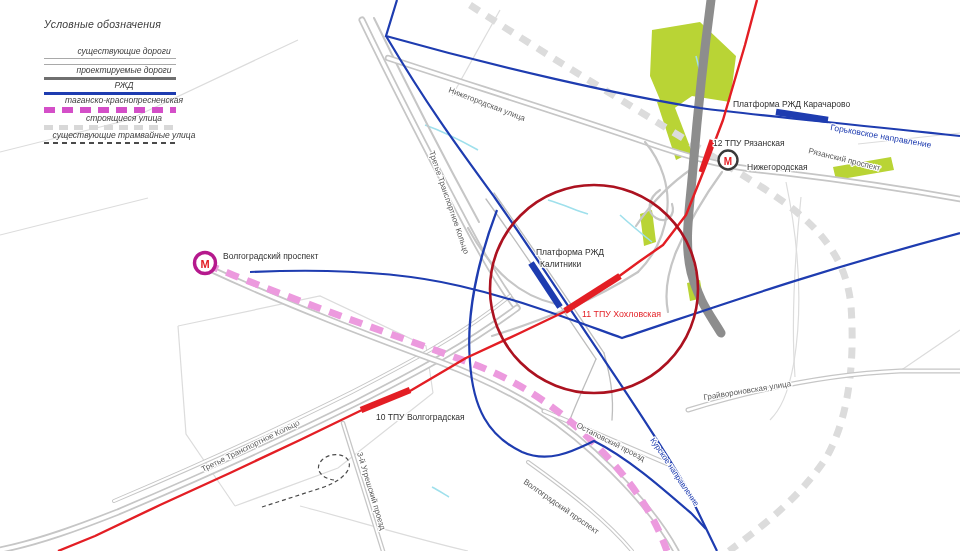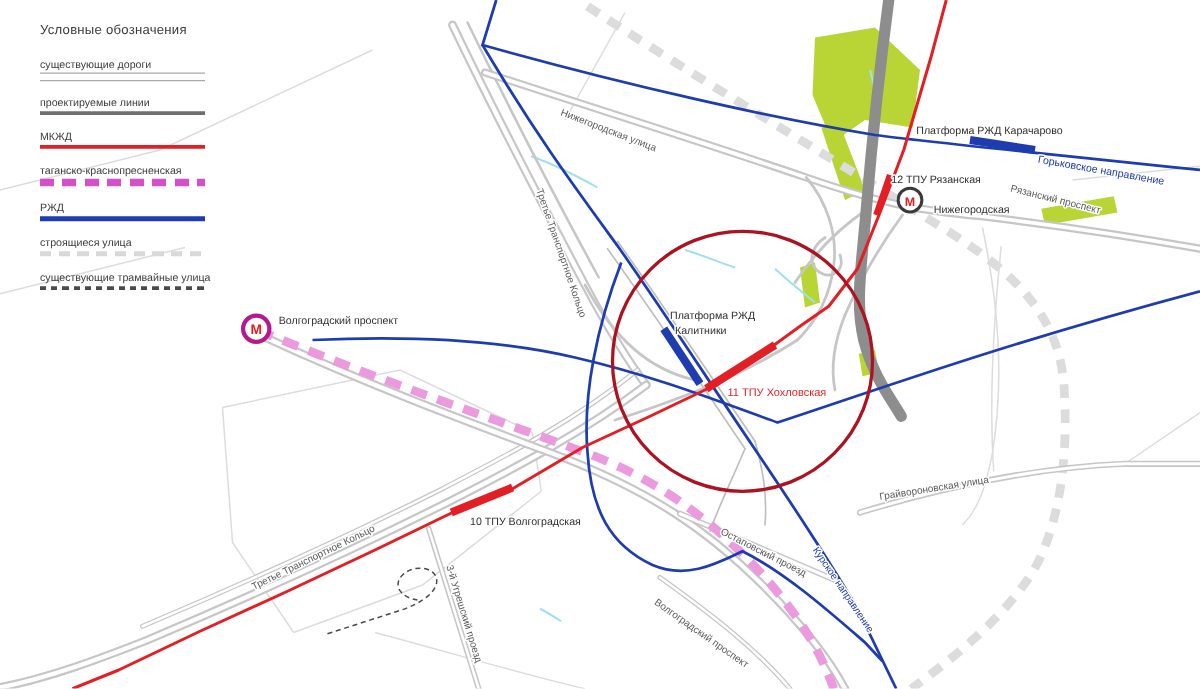--- a/index.html
+++ b/index.html
@@ -1,22 +1,22 @@
 <!DOCTYPE html>
 <html><head>
 <meta charset="utf-8">
 <style>
   html,body{margin:0;padding:0;background:#fff;}
   #stage{position:relative;width:960px;height:551px;overflow:hidden;background:#fff;
          font-family:"Liberation Sans", sans-serif;}
   #map{position:absolute;left:0;top:0;}
   
-  .legend{position:absolute;left:32px;top:18px;width:160px;z-index:5;}
+  .legend{position:absolute;left:44px;top:18px;width:160px;z-index:5;font-style:italic;}
   .legend-title{font-size:10.5px;color:#3c3c3c;margin-bottom:16px;letter-spacing:.2px;}
-  .lg-item{margin-bottom:12px;}
+  .lg-item{margin-bottom:0;text-align:center;}
   .lg-label{font-size:8.5px;color:#3c3c3c;margin-bottom:2px;white-space:nowrap;}
   .lg-line{width:132px;}
   .lg-existing{height:5px;border-top:1.6px solid #a9a9a9;border-bottom:1.6px solid #a9a9a9;}
   .lg-projected{height:3.2px;background:#6f6f6f;}
   .lg-mkzhd{height:3.2px;background:#e31e24;}
   .lg-rzhd{height:3.2px;background:#1e3cb0;}
   .lg-tagansko{height:6px;background:repeating-linear-gradient(90deg,#d44fc8 0 11px,transparent 11px 18px);}
   .lg-constr{height:4.5px;background:repeating-linear-gradient(90deg,#d8d8d8 0 9px,transparent 9px 15px);}
   .lg-tram{height:2.6px;background:repeating-linear-gradient(90deg,#4a4a4a 0 5px,transparent 5px 9px);}
   
@@ -170,36 +170,32 @@
   </svg>
 
   <div class="legend">
     <div class="legend-title">Условные обозначения</div>
 
     <div class="lg-item">
       <div class="lg-label">существующие дороги</div>
       <div class="lg-line lg-existing"></div>
     </div>
     <div class="lg-item">
-      <div class="lg-label">проектируемые линии</div>
+      <div class="lg-label">проектируемые дороги</div>
       <div class="lg-line lg-projected"></div>
     </div>
     <div class="lg-item">
-      <div class="lg-label">МКЖД</div>
-      <div class="lg-line lg-mkzhd"></div>
+      <div class="lg-label">РЖД</div>
+      <div class="lg-line lg-rzhd"></div>
     </div>
     <div class="lg-item">
       <div class="lg-label">таганско-краснопресненская</div>
       <div class="lg-line lg-tagansko"></div>
     </div>
     <div class="lg-item">
-      <div class="lg-label">РЖД</div>
-      <div class="lg-line lg-rzhd"></div>
-    </div>
-    <div class="lg-item">
       <div class="lg-label">строящиеся улица</div>
       <div class="lg-line lg-constr"></div>
     </div>
     <div class="lg-item">
       <div class="lg-label">существующие трамвайные улица</div>
       <div class="lg-line lg-tram"></div>
     </div>
   </div>
 
 </div>

